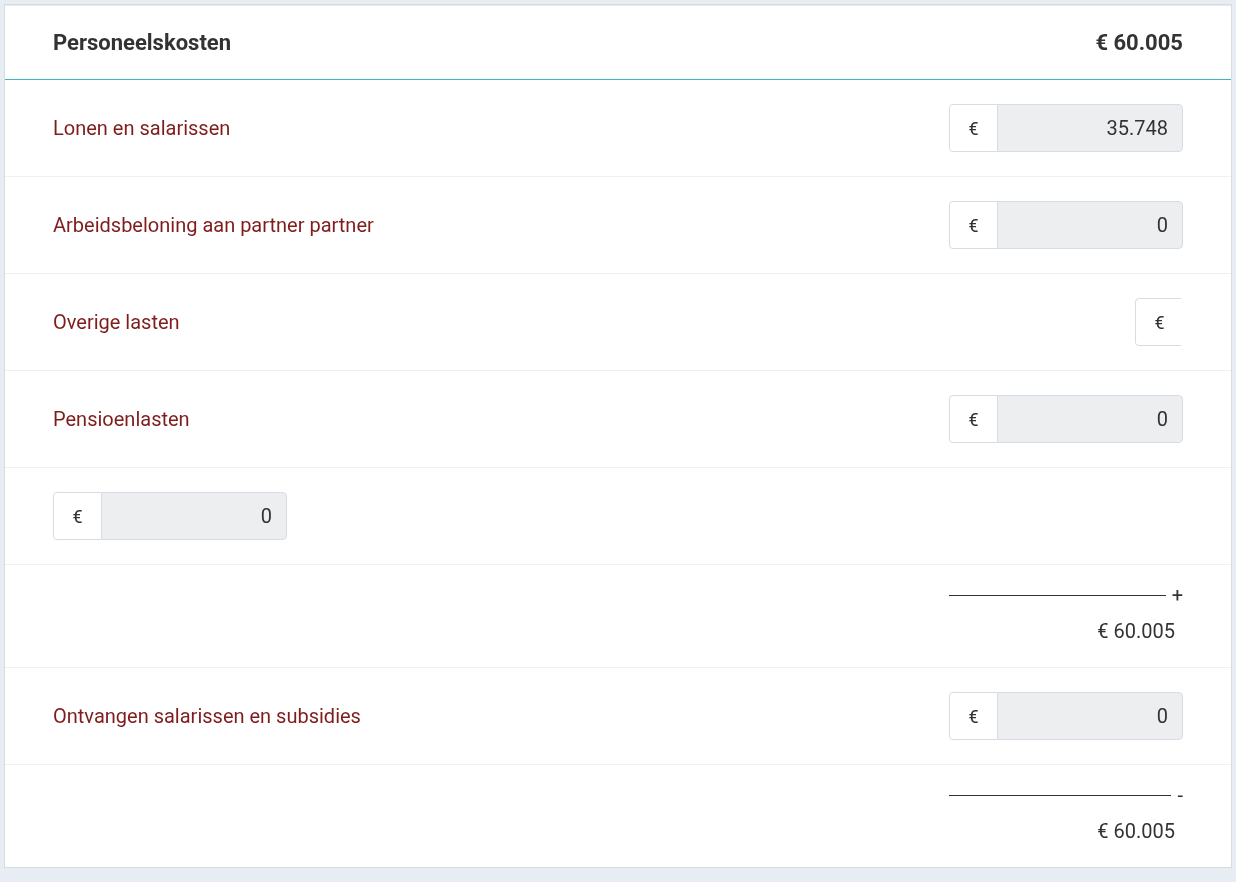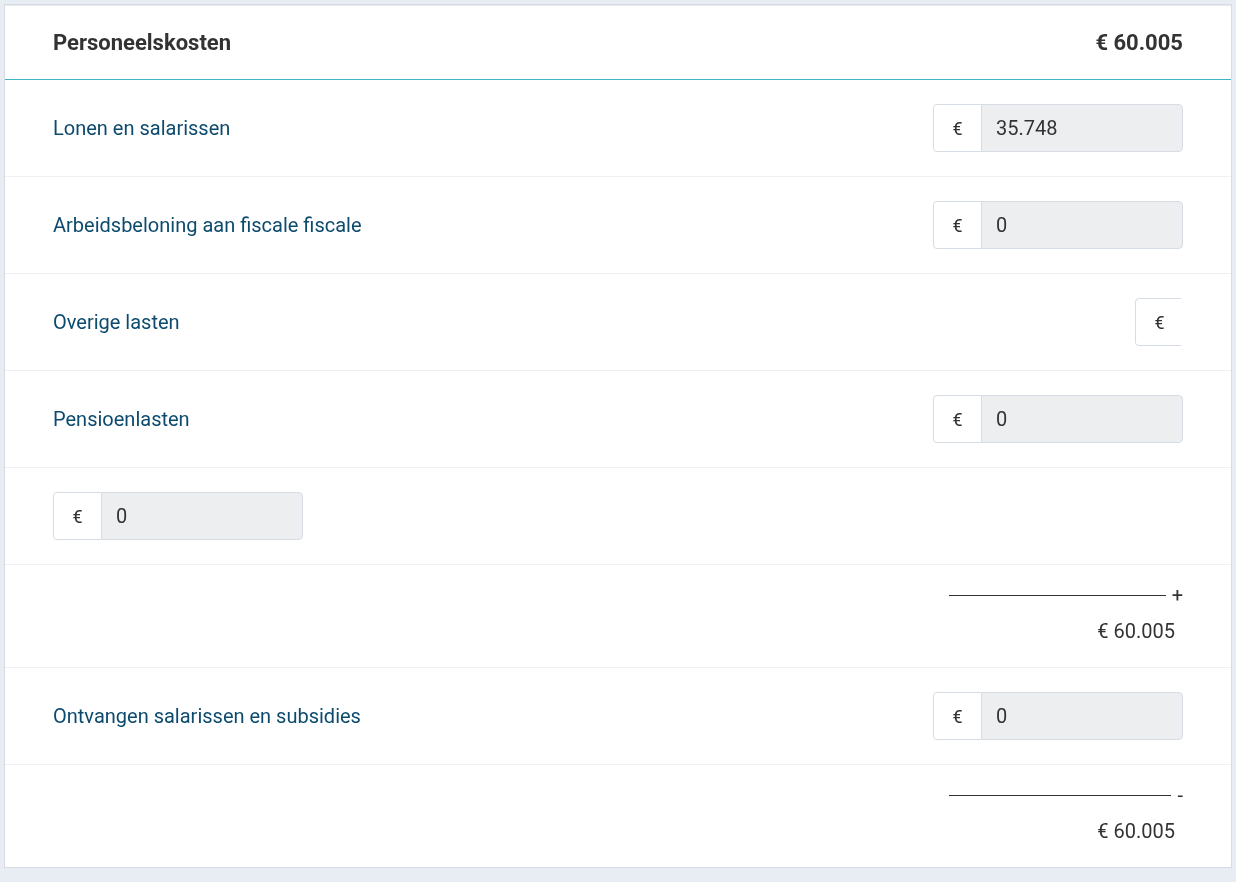--- a/index.html
+++ b/index.html
@@ -38,21 +38,21 @@
     }
     .row {
       display: flex;
       justify-content: space-between;
       align-items: center;
       padding: 24px 48px;
       border-bottom: 1px solid #eef0f3;
     }
     .row-label {
       font-size: 20px;
-      color: #0c4a6e;
+      color: #7f1d1d;
     }
     .input-group {
       display: flex;
       align-items: stretch;
       height: 48px;
       border-radius: 4px;
       overflow: hidden;
     }
     .currency-prefix {
       display: flex;
@@ -61,24 +61,25 @@
       width: 48px;
       background: #fff;
       border: 1px solid #d6dce3;
       border-right: none;
       border-top-left-radius: 4px;
       border-bottom-left-radius: 4px;
       font-size: 18px;
       color: #333;
     }
     .input-field {
-      width: 202px;
+      width: 186px;
       height: 48px;
       border: 1px solid #d6dce3;
       background: #eceeef;
+      text-align: right;
       padding: 0 14px;
       font-size: 20px;
       color: #333;
       font-family: inherit;
       border-top-right-radius: 4px;
       border-bottom-right-radius: 4px;
       outline: none;
     }
     .sum-row {
       display: flex;
@@ -130,21 +131,21 @@
 
   <div class="row">
     <div class="row-label">Lonen en salarissen</div>
     <div class="input-group">
       <div class="currency-prefix">€</div>
       <input type="text" class="input-field" value="35.748" style="">
     </div>
   </div>
 
   <div class="row">
-    <div class="row-label">Arbeidsbeloning aan fiscale fiscale</div>
+    <div class="row-label">Arbeidsbeloning aan partner partner</div>
     <div class="input-group">
       <div class="currency-prefix">€</div>
       <input type="text" class="input-field" value="0" style="">
     </div>
   </div>
 
   <div class="row">
     <div class="row-label">Overige lasten</div>
     <div class="input-group">
       <div class="currency-prefix">€</div>

